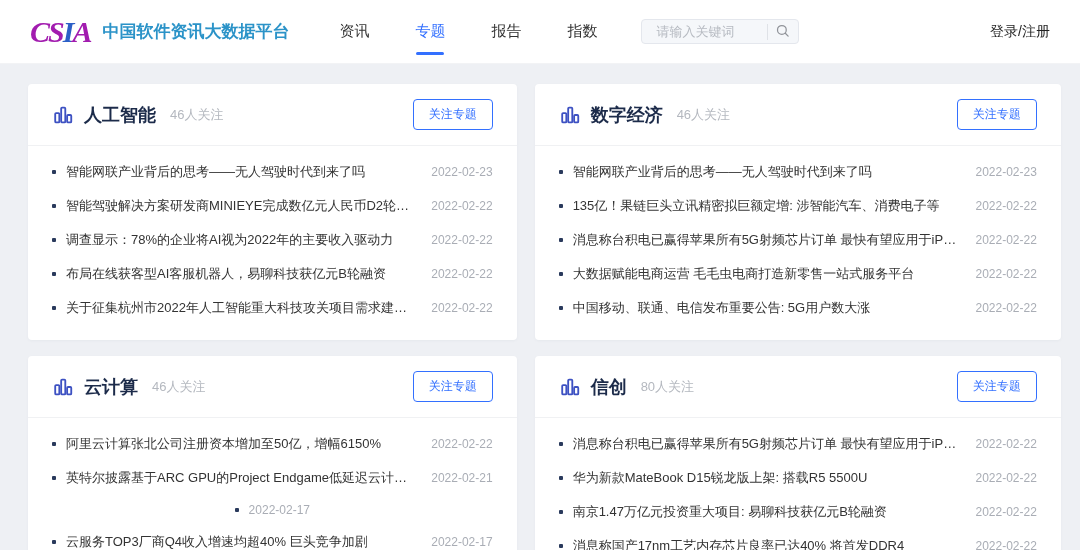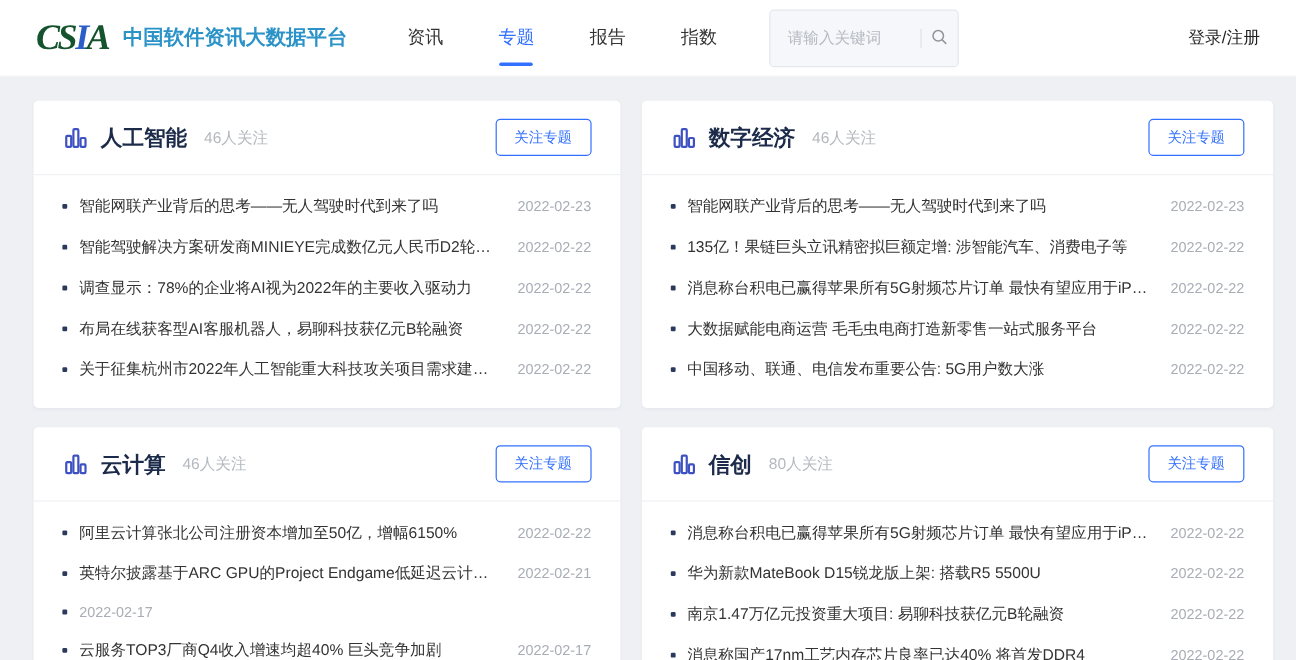--- a/index.html
+++ b/index.html
@@ -16,38 +16,38 @@
     display: flex; align-items: center;
     padding: 0 30px;
     border-bottom: 1px solid #f2f3f5;
   }
   .logo {
     font-family: "Liberation Serif", "DejaVu Serif", serif;
     font-style: italic; font-weight: bold;
     font-size: 30px; letter-spacing: -2px;
     line-height: 1; cursor: pointer; user-select: none;
   }
-  .logo .red { color: #14532d; }
+  .logo .red { color: #a21caf; }
   .logo .blue { color: #2b5fc7; }
   .site-title {
     margin-left: 12px; font-size: 17px; font-weight: bold;
     color: #2b93c8; white-space: nowrap;
   }
   .nav { margin-left: 48px; display: flex; gap: 42px; align-items: center; height: 100%; font-family: Liberation Serif, serif; }
   .nav-item {
     font-size: 15px; color: #333; cursor: pointer;
     position: relative; padding: 6px 2px; white-space: nowrap;
   }
   .nav-item.active { color: #3370ff; }
   .nav-item.active::after {
     content: ""; position: absolute; left: 50%; transform: translateX(-50%);
     bottom: -8px; width: 28px; height: 3px; background: #3370ff; border-radius: 2px;
   }
   .search-box {
-    margin-left: 42px; width: 158px; height: 48px;
+    margin-left: 42px; width: 158px; height: 25px;
     background: #f5f7fa; border: 1px solid #e4e7ed; border-radius: 4px;
     display: flex; align-items: center; padding: 0 8px 0 12px;
   }
   .search-box input {
     flex: 1; min-width: 0; border: none; outline: none; background: transparent;
     font-size: 13px; color: #333;
     font-family: "Liberation Sans", "DejaVu Sans", sans-serif;
   }
   .search-box input::placeholder { color: #b6bac1; }
   .search-divider { width: 1px; height: 16px; background: #dfe2e7; margin: 0 7px 0 4px; }
@@ -69,21 +69,21 @@
   }
   .topic-icon { width: 22px; height: 22px; margin-right: 10px; flex: none; display: inline-flex; }
   .topic-title { margin: 0; font-size: 18px; font-weight: bold; color: #1c2b4a; cursor: pointer; }
   .followers { margin-left: 14px; font-size: 13px; color: #b4b8bf; }
   .follow-btn {
     margin-left: auto; background: #fff; border: 1px solid #3370ff; color: #3370ff;
     font-size: 12px; padding: 6px 15px; border-radius: 4px; cursor: pointer;
     font-family: Liberation Serif, serif;
   }
   .article-list { list-style: none; margin: 0; padding: 9px 24px 15px; }
-  .article-row { display: flex; align-items: center; padding: 8px 0; }
+  .article-row { display: flex; align-items: center; padding: 8px 0; justify-content: center; }
   .bullet { width: 4px; height: 4px; background: #2a3a5c; border-radius: 1px; margin-right: 10px; flex: none; }
   .article-title {
     flex: 1; font-size: 13px; color: #333; margin-right: 16px;
     white-space: nowrap; overflow: hidden; text-overflow: ellipsis; cursor: pointer;
   }
   .article-date { font-size: 12px; color: #a9adb5; flex: none; }
 </style>
 </head>
 <body>
 

